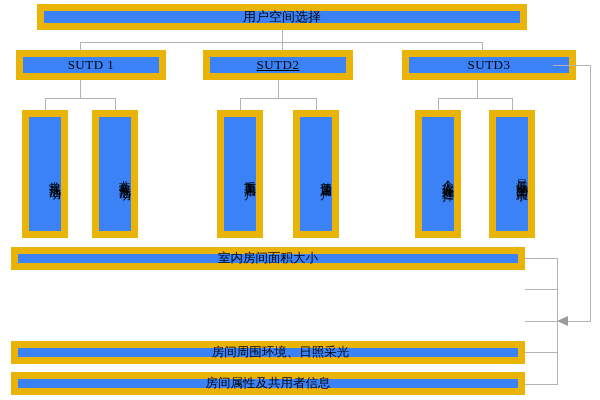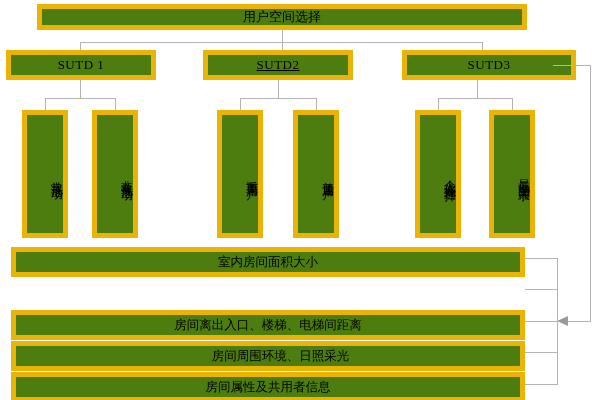--- a/index.html
+++ b/index.html
@@ -14,40 +14,40 @@
     position: relative;
     width: 600px;
     height: 400px;
     background: #ffffff;
     overflow: hidden;
   }
   
   .node {
     position: absolute;
     box-sizing: border-box;
-    background: #4d7c0f;
-    border: 5px solid #eab308;
+    background: #3b82f6;
+    border: 7px solid #eab308;
     display: flex;
     align-items: center;
     justify-content: center;
     color: #000000;
     line-height: 1.15;
   }
   .node.root {
     left: 37px;  top: 4px;  width: 490px; height: 26px;
     font-size: 13px;
     font-family: "DejaVu Sans", sans-serif;
   }
   .node.tier1 {
     top: 50px; height: 30px;
     font-size: 13px;
     font-family: "Liberation Serif", "DejaVu Serif", serif;
     letter-spacing: 0.5px;
   }
-  .node.t1-a { left: 6px;   width: 150px; }
+  .node.t1-a { left: 16px;   width: 150px; }
   .node.t1-b { left: 203px; width: 150px; text-decoration: underline; }
   .node.t1-c { left: 402px; width: 174px; }
 
   
   .node.leaf {
     top: 110px; height: 128px; width: 46px;
     font-size: 12px;
     font-family: "DejaVu Sans", sans-serif;
     writing-mode: vertical-rl;
     text-orientation: upright;
@@ -58,21 +58,21 @@
   }
   .node.leaf.lf1 { left: 22px; }
   .node.leaf.lf2 { left: 92px; }
   .node.leaf.lf3 { left: 217px; }
   .node.leaf.lf4 { left: 293px; }
   .node.leaf.lf5 { left: 415px; }
   .node.leaf.lf6 { left: 489px; }
 
   
   .node.attr {
-    left: 11px; width: 514px; height: 30px;
+    left: 11px; width: 514px; height: 23px;
     font-size: 12.5px;
     font-family: "DejaVu Sans", sans-serif;
   }
   .node.attr.r0 { top: 247px; }
   .node.attr.r1 { top: 277px; }
   .node.attr.r2 { top: 310px; }
   .node.attr.r3 { top: 341px; padding-left: 25px; }
   .node.attr.r4 { top: 372px; }
 
   
@@ -146,23 +146,20 @@
   <div class="node leaf lf5">
     <span>个人偏好选择</span>
   </div>
   <div class="node leaf lf6">
     <span>最低空间需求</span>
   </div>
 
   <div class="node attr r0">
     <span>室内房间面积大小</span>
   </div>
-  <div class="node attr r2">
-    <span>房间离出入口、楼梯、电梯间距离</span>
-  </div>
   <div class="node attr r3">
     <span>房间周围环境、日照采光</span>
   </div>
   <div class="node attr r4">
     <span>房间属性及共用者信息</span>
   </div>
 
   <div class="conn h" style="left:553px; top:65px; width:38px;"></div>
   <div class="conn v" style="left:590px; top:65px; height:256px;"></div>
   <div class="conn h" style="left:568px; top:321px; width:23px;"></div>

